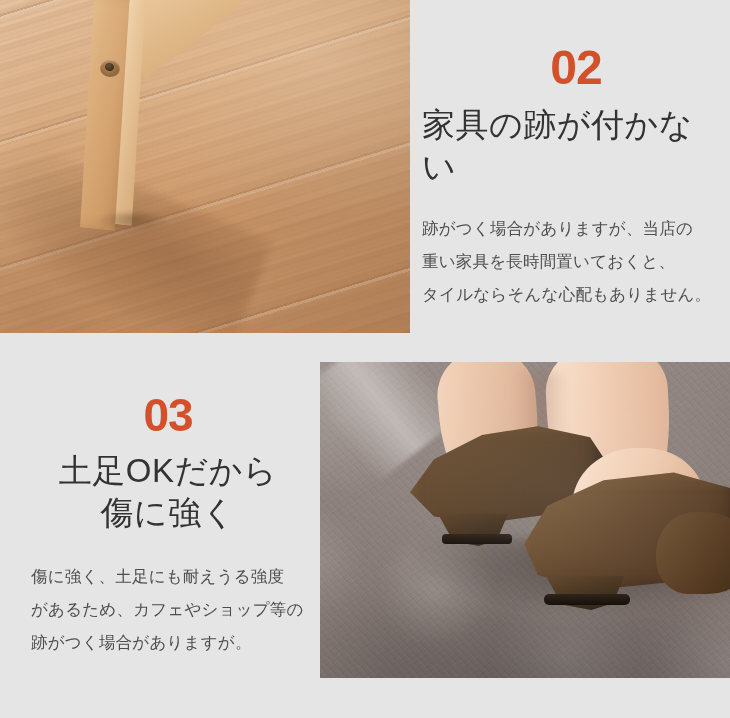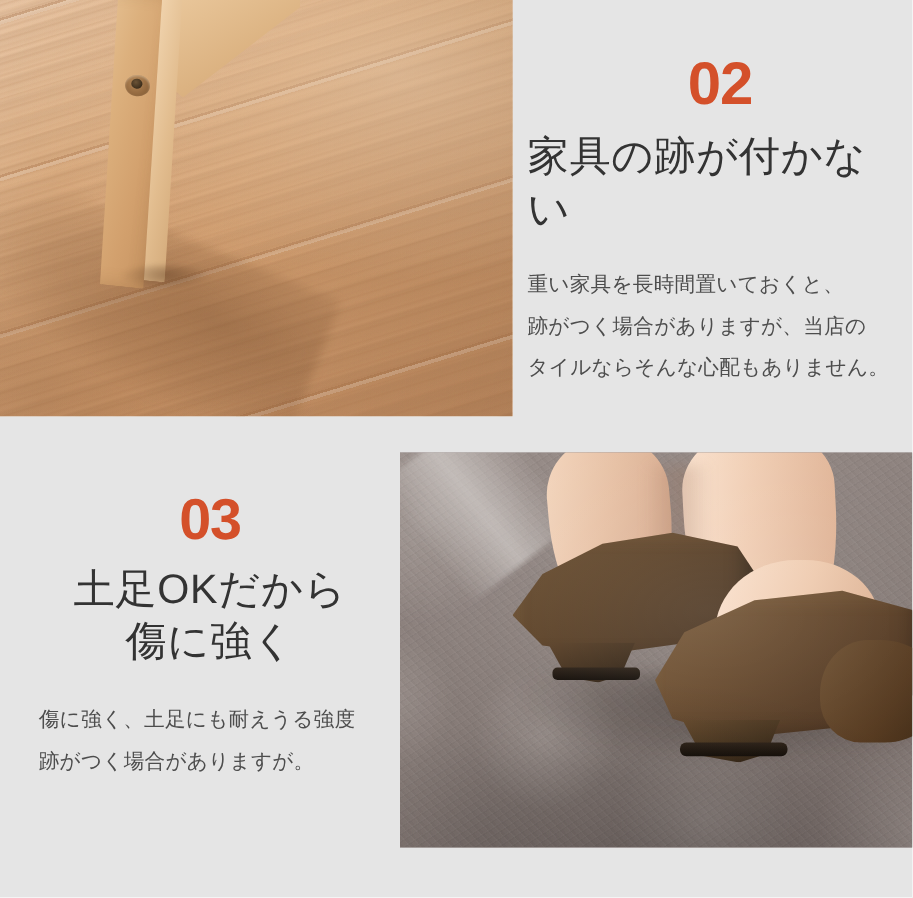--- a/index.html
+++ b/index.html
@@ -441,31 +441,32 @@
     <div class="toe-near"></div>
     <div class="shoe-near-heel"></div>
     <div class="shoe-near-sole"></div>
     <div class="concrete-vignette"></div>
   </div>
 
   <div class="block-02">
     <div class="num num-02">02</div>
     <div class="headline headline-02">家具の跡が付かない</div>
     <div class="body-text body-02">
+      <div>跡がつく場合がありますが、当店の</div>
       <div>重い家具を長時間置いておくと、</div>
-      <div>跡がつく場合がありますが、当店の</div>
       <div>タイルならそんな心配もありません。</div>
     </div>
   </div>
 
   <div class="block-03">
     <div class="num num-03">03</div>
     <div class="headline headline-03">
       <div>土足OKだから</div>
       <div>傷に強く</div>
     </div>
     <div class="body-text body-03">
       <div>傷に強く、土足にも耐えうる強度</div>
+      <div>があるため、カフェやショップ等の</div>
       <div>跡がつく場合がありますが。</div>
     </div>
   </div>
 
 </div>
 
 </body></html>

